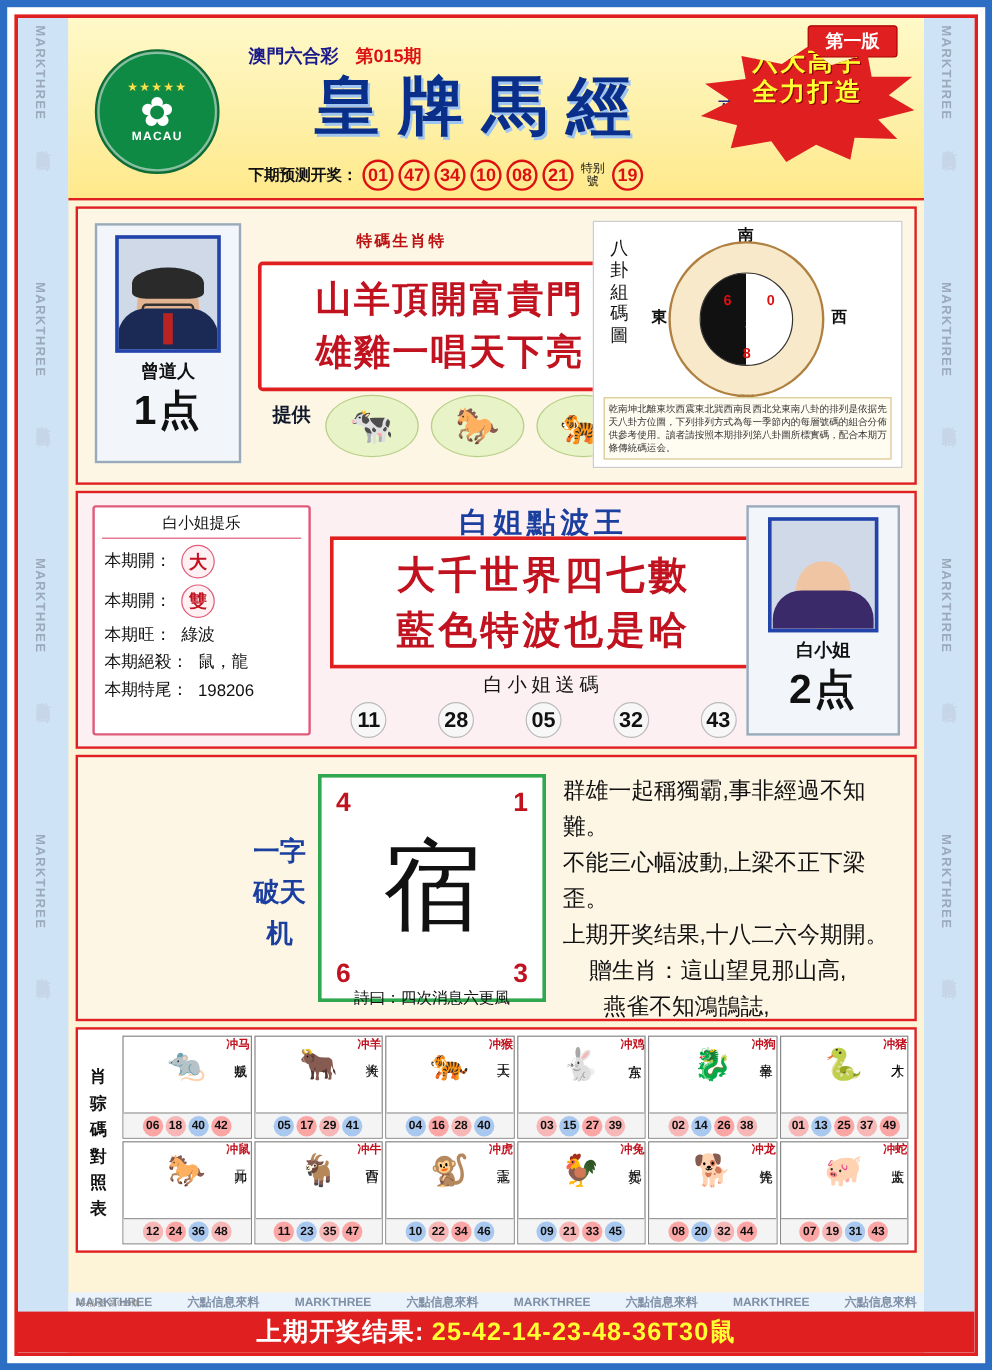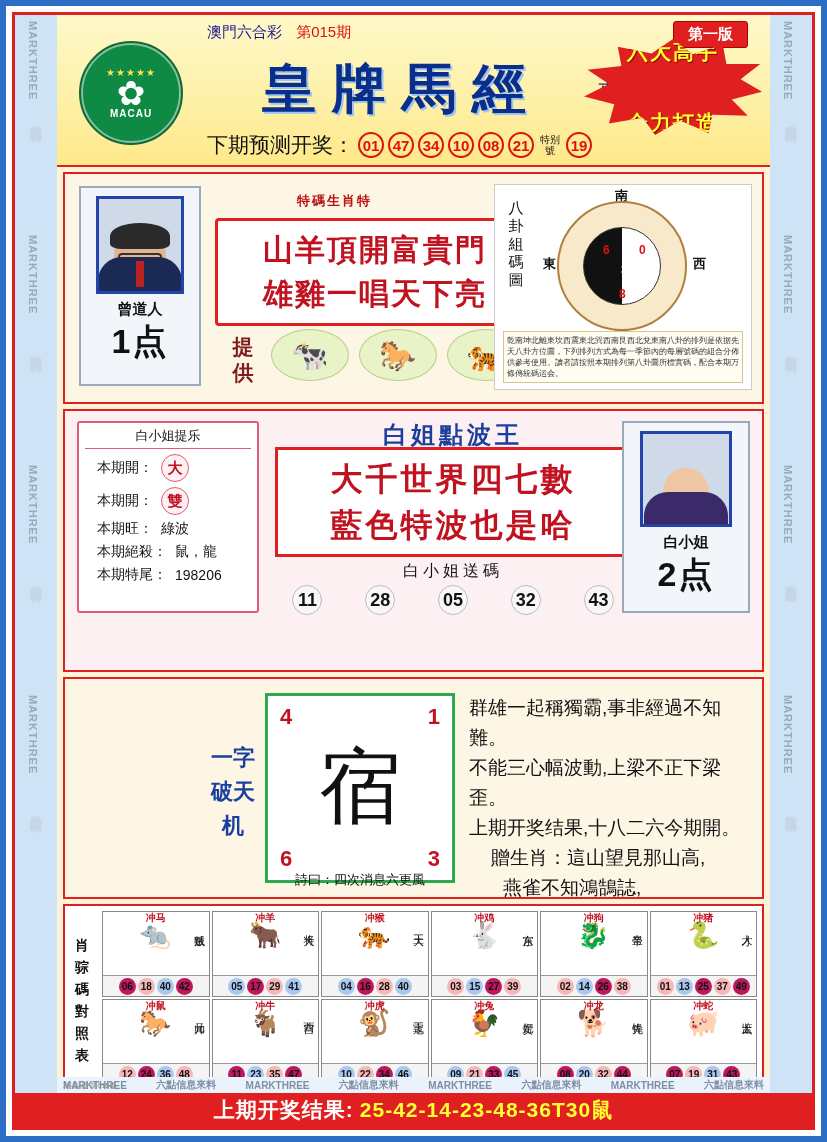--- a/index.html
+++ b/index.html
@@ -46,22 +46,22 @@
   }
 
   
   .header {
     position:relative;
     height: 152px;
     background: linear-gradient(180deg,#fff9c9 0%, #fdf0a8 55%, #ffe98a 100%);
     border-bottom: 2px solid #e02020;
   }
   .hdr-top {
-    position:absolute; top:8px; left:150px;
-    font-size: 15px; font-weight:normal; color:#1a1a8c;
+    position:absolute; top:23px; left:150px;
+    font-size: 15px; font-weight:bold; color:#1a1a8c;
   }
   .hdr-issue { color:#d11; margin-left:10px; }
   .edition {
     position:absolute; top:6px; right:22px;
     background:#e02020; color:#fff; font-size:15px; font-weight:bold;
     padding:3px 14px; border-radius:3px; border:1px solid #a00;
   }
   .emblem {
     position:absolute; left:22px; top:26px;
     width: 104px; height: 104px; border-radius:50%;
@@ -88,28 +88,28 @@
     position:absolute; left:540px; top:62px;
     font-size: 22px; color:#2a2a8a; letter-spacing:4px;
   }
   .starburst {
     position:absolute; right:8px; top:24px;
     width:178px; height:96px;
     background:#e02020;
     clip-path: polygon(50% 0%, 61% 16%, 78% 6%, 80% 26%, 99% 26%, 88% 42%, 100% 55%,
                        83% 63%, 92% 80%, 72% 79%, 70% 98%, 54% 85%, 40% 100%, 33% 82%,
                        14% 88%, 17% 68%, 0% 60%, 14% 47%, 2% 32%, 21% 28%, 19% 8%, 38% 15%);
-    display:flex; flex-direction:column; align-items:center; justify-content:space-between;
+    display:flex; flex-direction:column; align-items:center; justify-content:flex-start;
   }
   .starburst span { color:#ffff33; font-size:21px; font-weight:bold; letter-spacing:2px; line-height:25px; text-shadow:1px 1px 0 #800;}
   .predict {
     position:absolute; left:150px; bottom:6px;
     display:flex; align-items:center; gap:4px;
   }
-  .predict .lbl { font-size:21px; font-weight:normal; color:#111; }
+  .predict .lbl { font-size:13px; font-weight:bold; color:#111; }
   .ball {
     display:inline-flex; align-items:center; justify-content:center;
     width:26px; height:26px; border-radius:50%;
     font-size:15px; font-weight:bold; color:#d11;
     border:2px solid #d11;
     background:transparent;
   }
   .predict .special-lbl { font-size:10px; color:#111; line-height:11px; text-align:center; margin:0 2px;}
 
   
@@ -142,21 +142,21 @@
     background:#fff; border:3px solid #e02020; border-radius:4px;
     display:flex; flex-direction:column; align-items:center; justify-content:center;
   }
   .slogan-box div { font-size:30px; font-weight:bold; color:#c1121f; letter-spacing:2px; line-height:44px;
     font-family:"DejaVu Serif", serif; }
   .sec1-caption {
     position:absolute; left:232px; top:18px; font-size:13px; color:#b11; letter-spacing:2px; font-weight:bold;
   }
   .tigong {
     position:absolute; left:158px; top:160px;
-    font-size:21px; font-weight:bold; color:#7f1d1d; line-height:26px; text-align:center; width:40px;
+    font-size:16px; font-weight:bold; color:#0f172a; line-height:26px; text-align:center; width:40px;
   }
   .animals { position:absolute; left:206px; top:155px; display:flex; gap:10px; }
   .animal-oval {
     width:78px;height:52px;border-radius:50%;background:#e8f3c8;border:1px solid #b8cf88;
     display:flex;align-items:center;justify-content:center;font-size:30px;
   }
   .bagua-box {
     position:absolute; right:10px; top:10px; width:258px; height:206px;
     background:#fff; border:1px solid #ccc;
   }
@@ -172,27 +172,27 @@
         background: linear-gradient(90deg,#111 50%, #fff 50%); border:1px solid #333; }
   .bg-num { position:absolute; font-size:12px; font-weight:bold; color:#d11; }
   .dir { position:absolute; font-size:13px; font-weight:bold; color:#111; }
   .bagua-note {
     position:absolute; left:8px; right:8px; bottom:6px;
     font-size:8px; color:#333; line-height:11px; text-align:justify;
     border:1px solid #d9c48a; background:#fffdf2; padding:3px;
   }
 
   
-  .sec2 { height: 263px; background:#fdf0f3; }
+  .sec2 { height: 215px; background:#fdf0f3; }
   .bai-tips {
     position:absolute; left:12px; top:10px; width:182px; height:192px;
     background:#fff; border:2px solid #e05a7a; border-radius:3px; padding:4px 6px;
   }
   .bai-tips .t-head { text-align:center; font-size:13px; color:#111; border-bottom:1px solid #e05a7a; padding-bottom:3px; margin-bottom:4px;}
-  .t-row { display:flex; align-items:center; font-size:14px; color:#111; margin:5px 12px; }
+  .t-row { display:flex; align-items:center; font-size:14px; color:#111; margin:5px 2px; }
   .t-row .k { white-space:nowrap; }
   .t-row .v { margin-left:8px; }
   .circ { display:inline-flex;align-items:center;justify-content:center;width:28px;height:28px;border-radius:50%;border:1px solid #e05a7a;color:#c1121f;font-weight:bold;font-size:15px;background:#fff0f3;}
   .bai-head {
     position:absolute; left:210px; top:8px; width:356px; text-align:center;
     font-size:24px; font-weight:bold; color:#1b3f9e; letter-spacing:4px;
     font-family:"DejaVu Serif", serif;
   }
   .bai-box {
     position:absolute; left:210px; top:36px; width:356px; height:110px;
@@ -240,28 +240,28 @@
   
   .sec4 { height: 188px; background:#fff; }
   .side-label {
     position:absolute; left:4px; top:28px; width:26px;
     font-size:14px; font-weight:bold; color:#111; line-height:22px; text-align:center;
   }
   .ztable { position:absolute; left:36px; top:4px; right:4px; bottom:4px; }
   .zrow { display:flex; height:50%; }
   .zcell { flex:1; position:relative; border:1px solid #888; margin:1px; background:#fff; }
   .zcell .tag {
-    position:absolute; top:-1px; left:0; right:0; text-align:center;
+    position:absolute; top:-1px; left:0; right:0; text-align:right;
     font-size:10px; color:#c1121f; font-weight:bold;
   }
   .zcell .pic { height:46px; display:flex; align-items:center; justify-content:center; font-size:26px; }
   .zcell .role { position:absolute; right:3px; top:14px; font-size:11px; color:#111; writing-mode:vertical-rl; line-height:12px;}
   .zcell .nums { display:flex; justify-content:center; gap:2px; padding:2px 0 1px; background:#f4f4f4; border-top:1px solid #999; position:absolute; bottom:0; left:0; right:0;}
   .zn { width:17px;height:17px;border-radius:50%;display:flex;align-items:center;justify-content:center;font-size:10px;font-weight:bold;color:#111;}
-  .zn.r{background:#f7b7b7;} .zn.b{background:#a9c8f0;} .zn.g{background:#be185d;}
+  .zn.r{background:#f7b7b7;} .zn.b{background:#a9c8f0;} .zn.g{background:#fca5a5;}
 
   
   .brandbar {
     position:absolute; left:42px; right:42px; bottom:34px; height:16px;
     display:flex; align-items:center; justify-content:space-between;
     font-size:10px; color:#7f8fa6; font-weight:bold; padding:0 6px;
     background:#eaf2fb;
   }
   .result-bar {
     position:absolute; left:0; right:0; bottom:0; height:34px;

